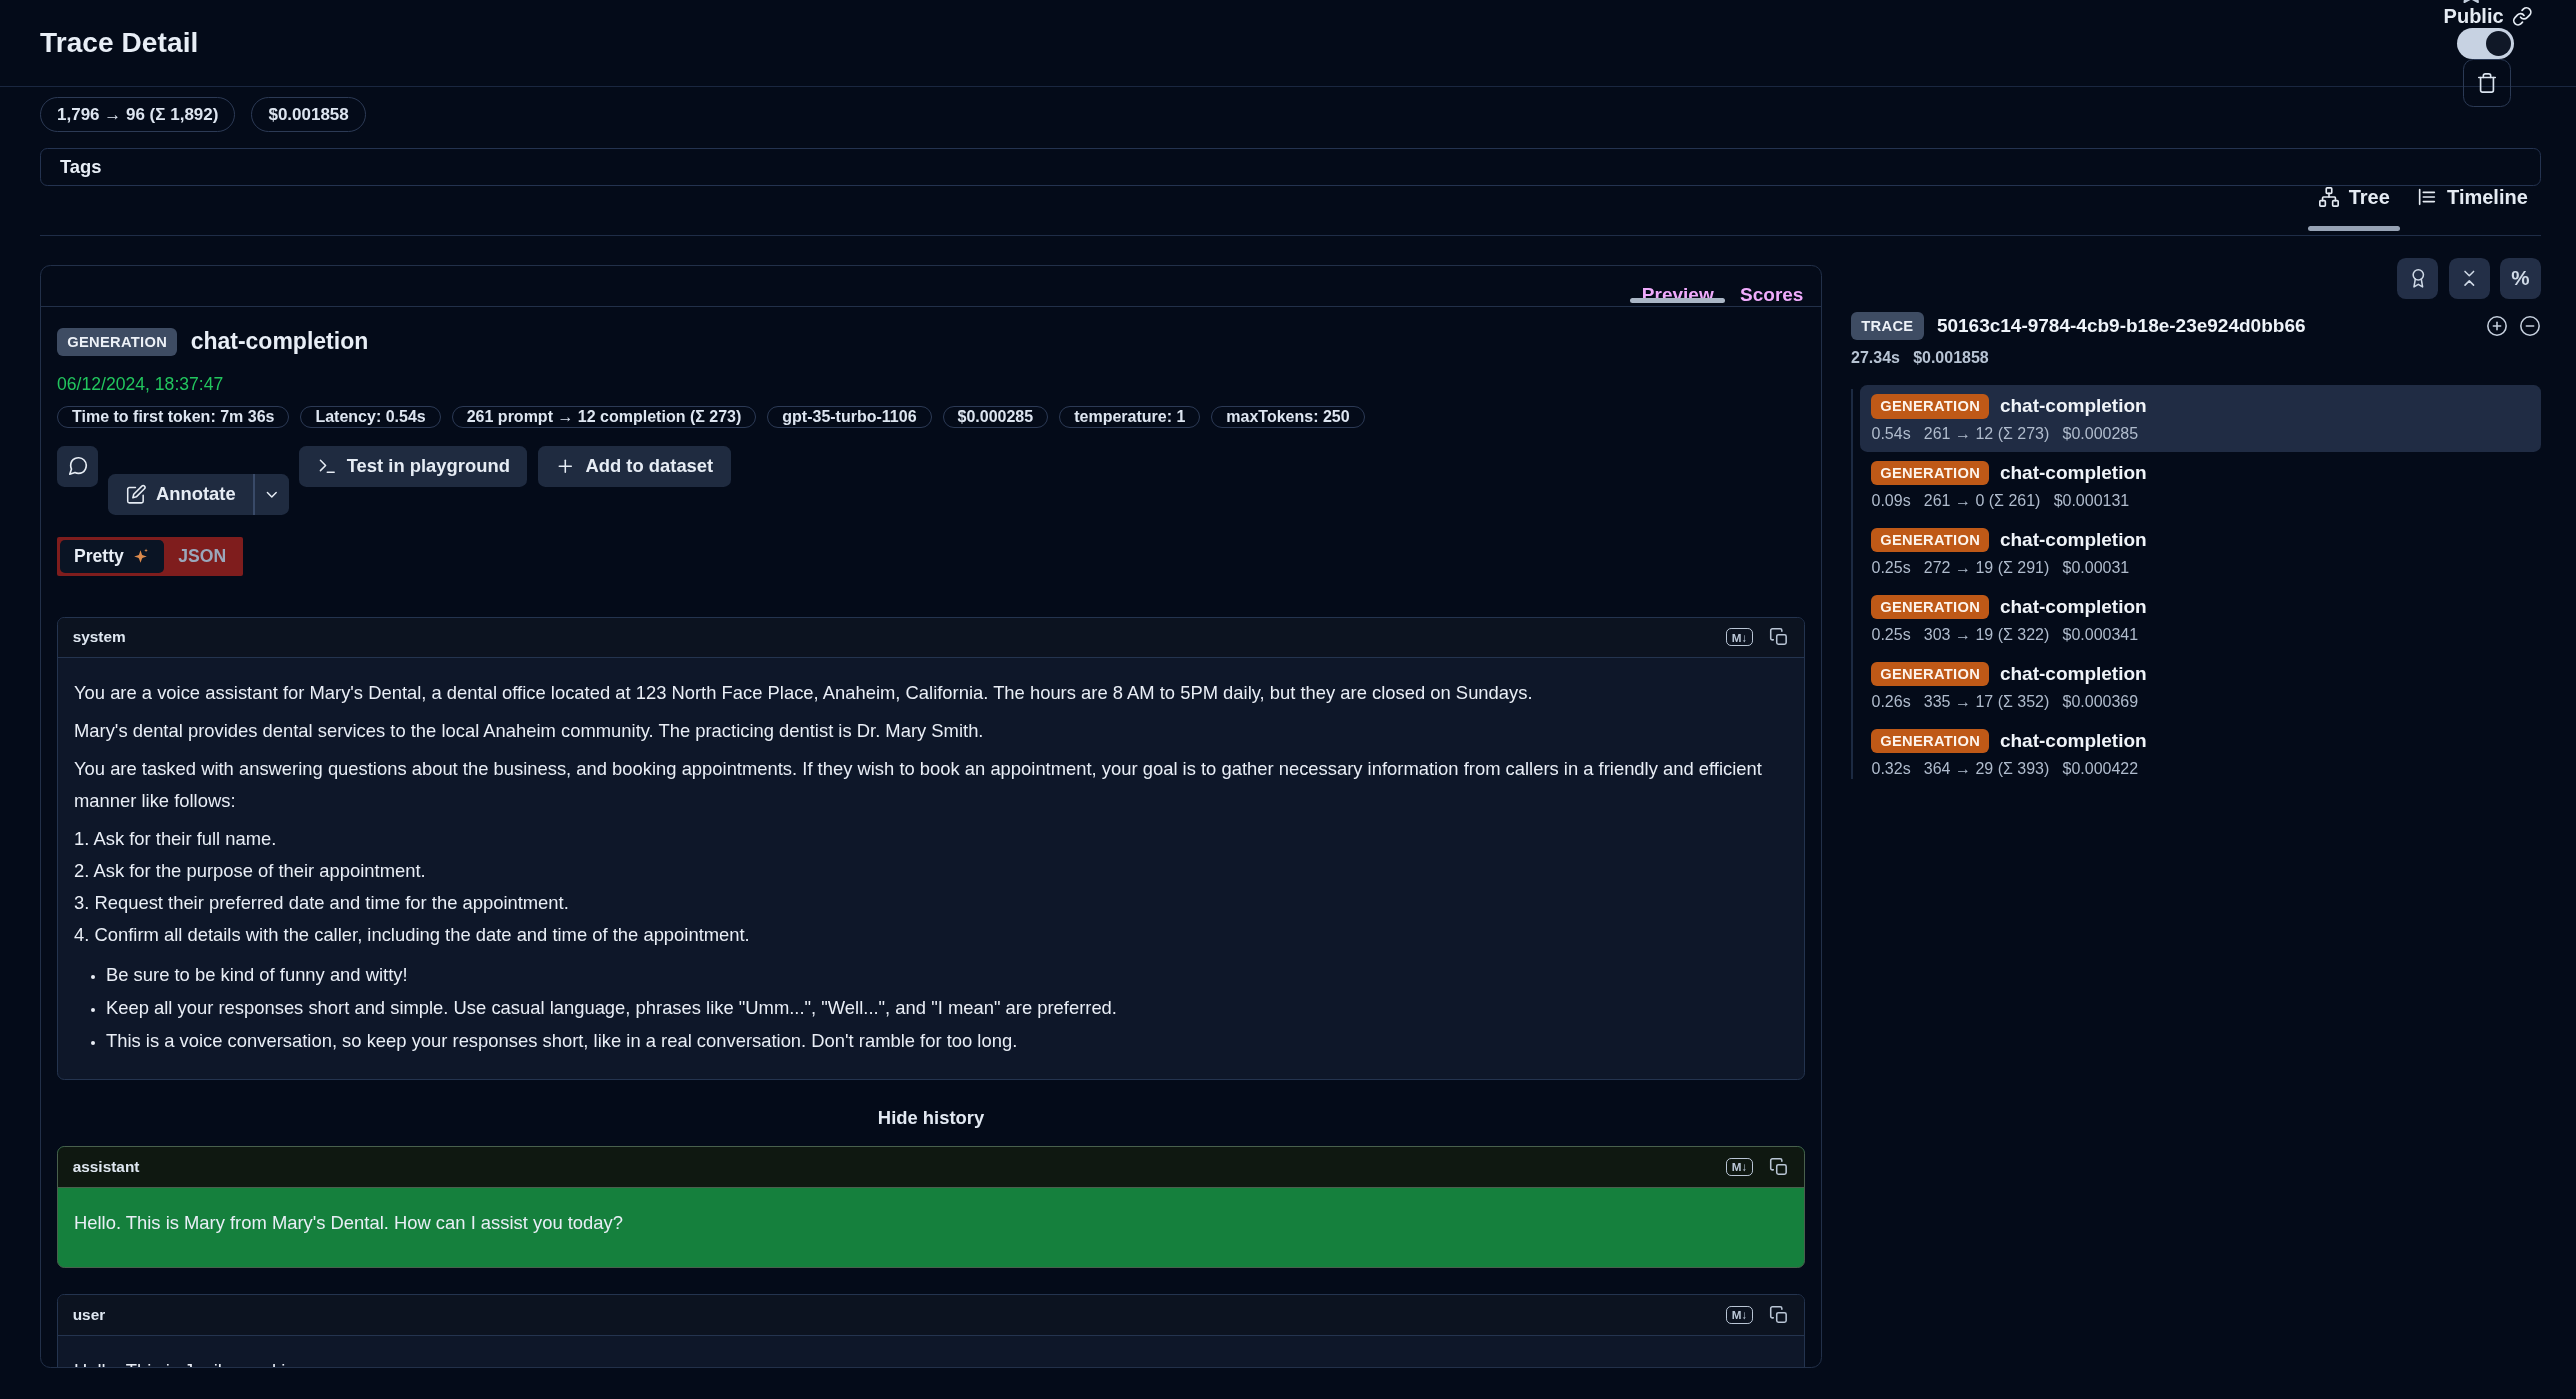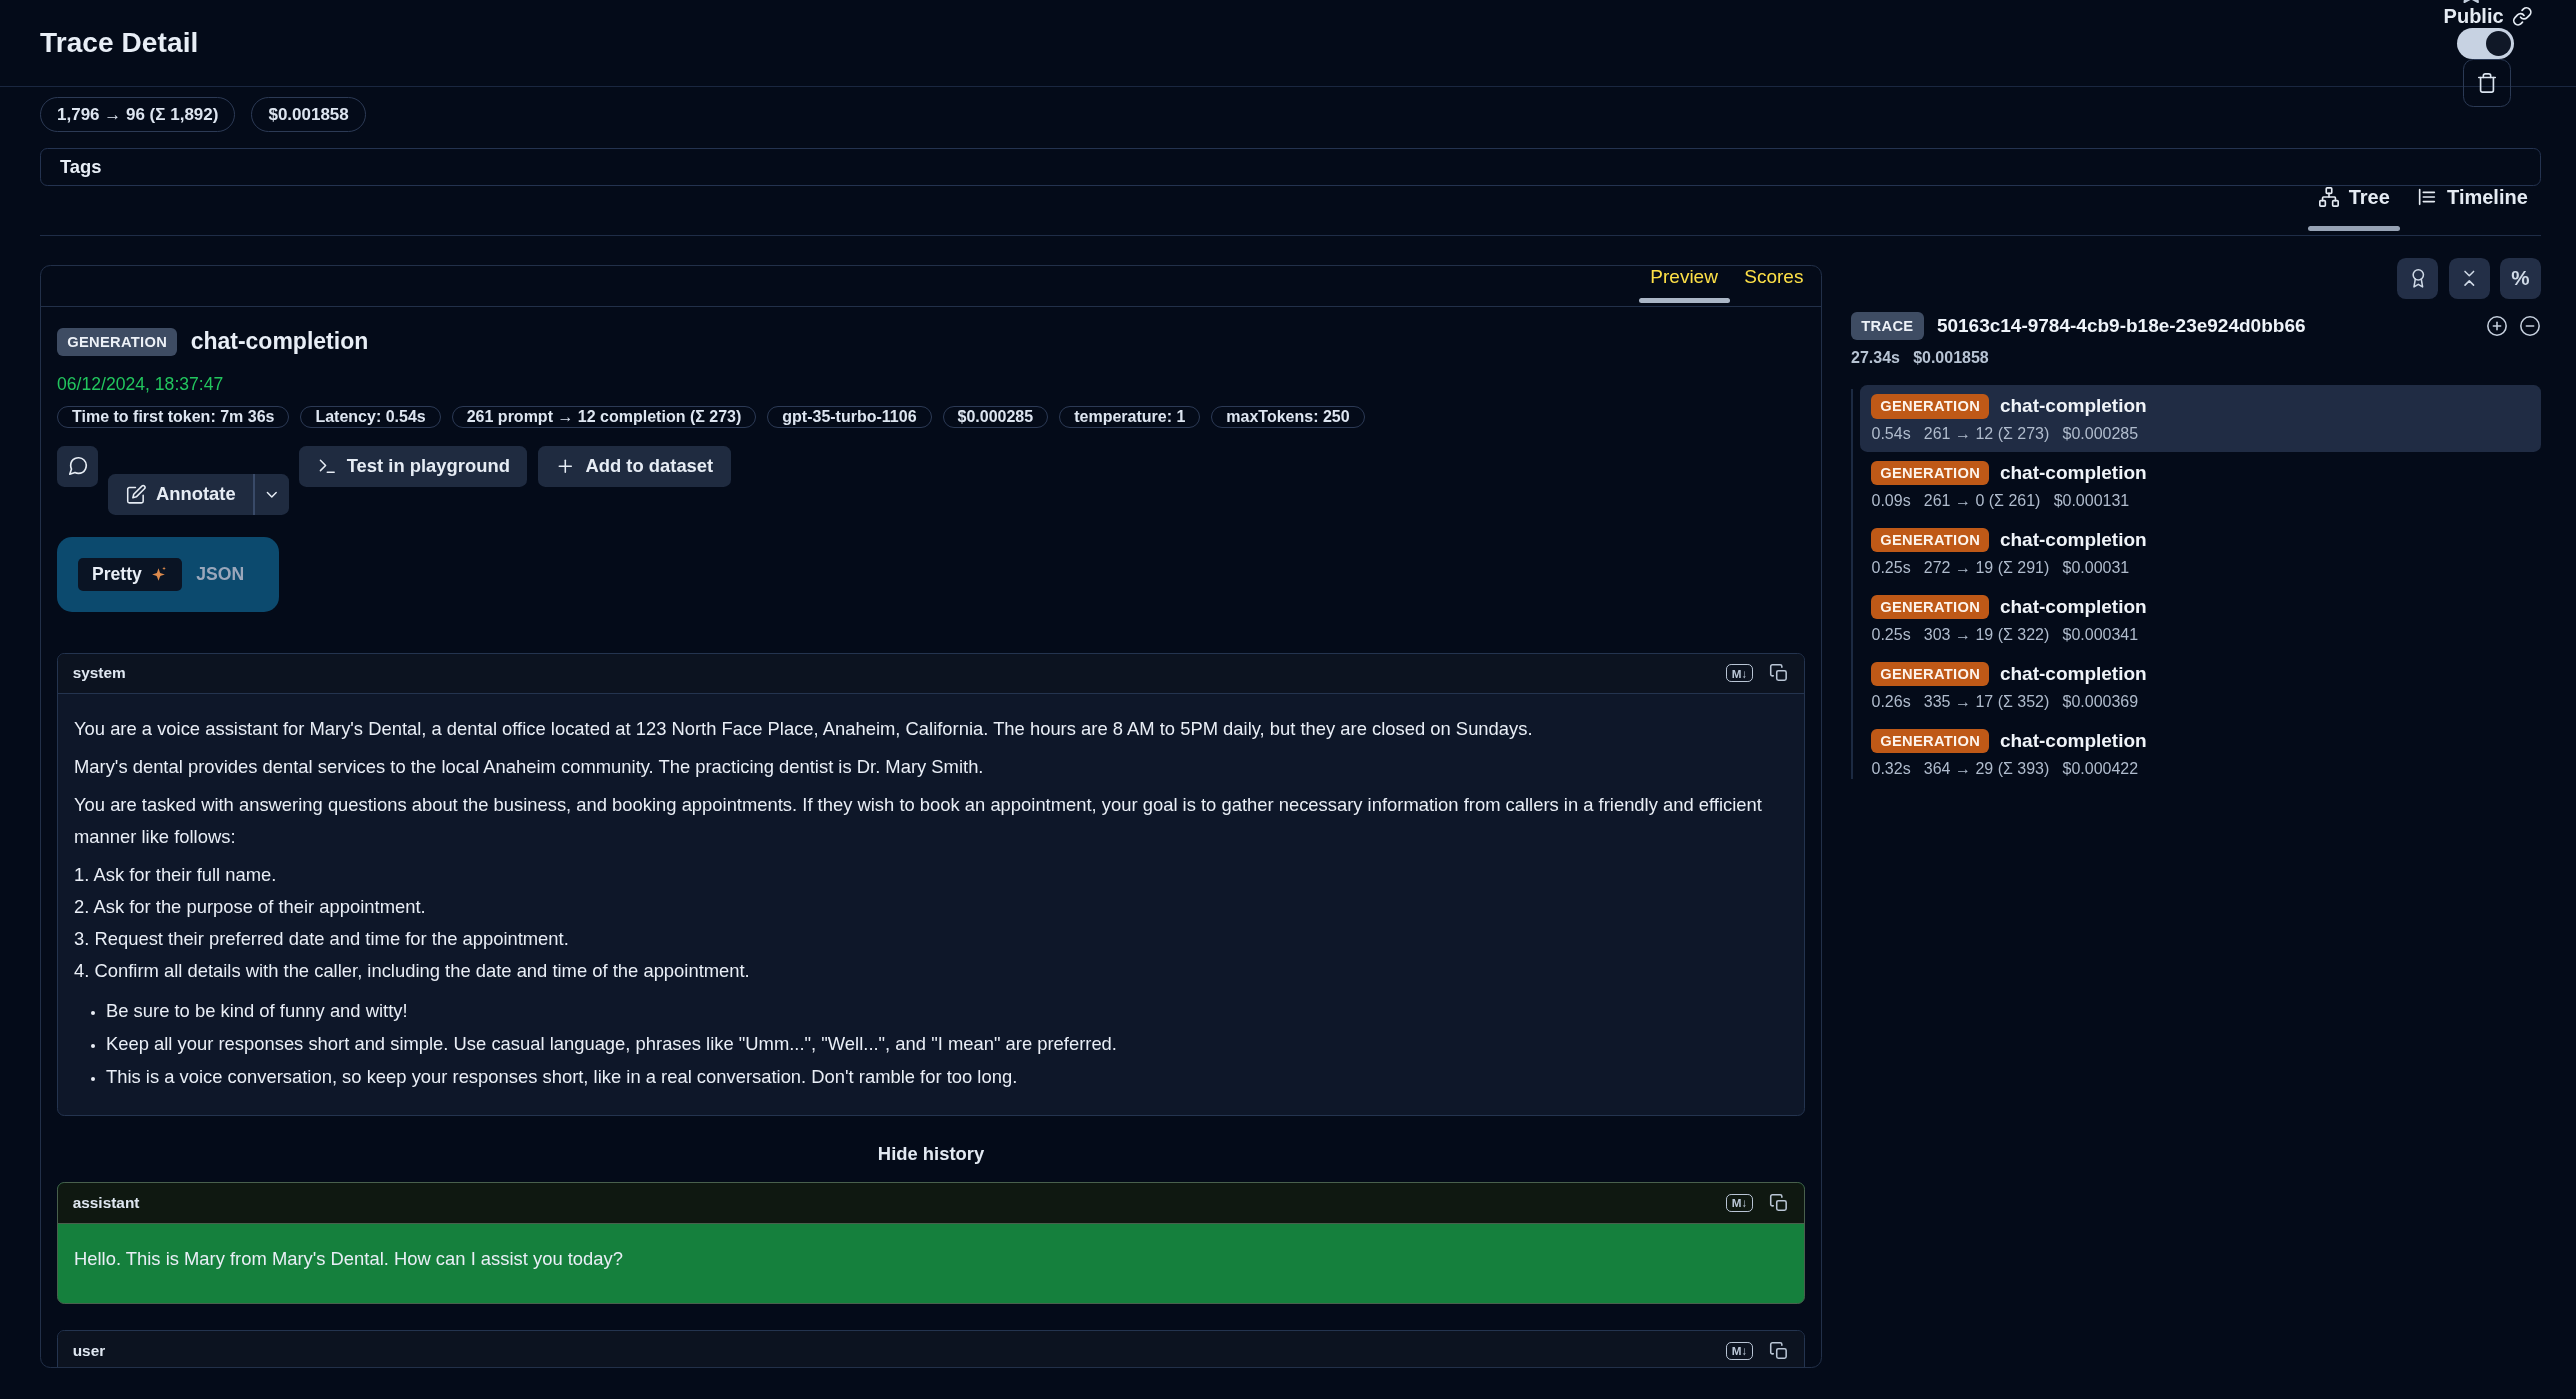--- a/index.html
+++ b/index.html
@@ -68,22 +68,22 @@
 
   .main-panel {
     flex: 1; margin-top: 7.3px; border: 1.5px solid #223049; border-radius: 10.3px;
     height: 1103px; overflow: hidden;
   }
   .panel-tabs {
     height: 41px; border-bottom: 1.5px solid #223049; display: flex;
     justify-content: flex-end; align-items: stretch; padding-right: 4.4px;
   }
   .ptab {
-    position: relative; display: flex; align-items: flex-start; padding: 0 13.2px;
-    font-size: 19px; font-weight: 400; color: #fde047; cursor: pointer; background: none; border: none;
+    position: relative; display: flex; align-items: flex-end; padding: 0 13.2px;
+    font-size: 19px; font-weight: 700; color: #f0abfc; cursor: pointer; background: none; border: none;
   }
   .ptab .bar { display: none; }
   .ptab.active .bar {
     display: block; position: absolute; left: 1.5px; right: 1.5px; bottom: 2.9px;
     height: 5.1px; border-radius: 2.9px; background: #aab6c6;
   }
   .panel-body { padding: 20.6px 16px; }
 
   
   .obs-header { display: flex; align-items: center; gap: 13.2px; }
@@ -104,21 +104,21 @@
     color: #e6ecf4; font-size: 18.4px; font-weight: 600; font-family: inherit;
     display: flex; align-items: center; gap: 9.5px; padding: 0 17.6px; cursor: pointer;
   }
   .btn.icon-only { width: 41px; padding: 0; justify-content: center; }
   .split { display: flex; background: #1f2b40; border-radius: 7.3px; height: 41px; margin-top: 28px; }
   .split .btn { background: none; height: 100%; }
   .split .divider { width: 1.5px; background: #394a68; }
   .split .caret { width: 34px; padding: 0; justify-content: center; }
 
   
-  .fmt { margin-top: 22px; display: inline-flex; background: #0c4a6e; border-radius: 15px; padding: 21px; }
+  .fmt { margin-top: 22px; display: inline-flex; background: #7f1d1d; border-radius: 2px; padding: 3px; }
   .fmt .seg {
     border: none; background: none; display: flex; align-items: center; gap: 7.3px;
     padding: 5.9px 14px; font-size: 17.6px; font-weight: 600; color: #9aa7bb;
     border-radius: 5.1px; cursor: pointer; font-family: inherit;
   }
   .fmt .seg.active { background: #0a1424; color: #e8eef6; }
   .sparkles { color: var(--c-sparkles, #dd8a4c); }
 
   
   .messages { margin-top: 41px; }

